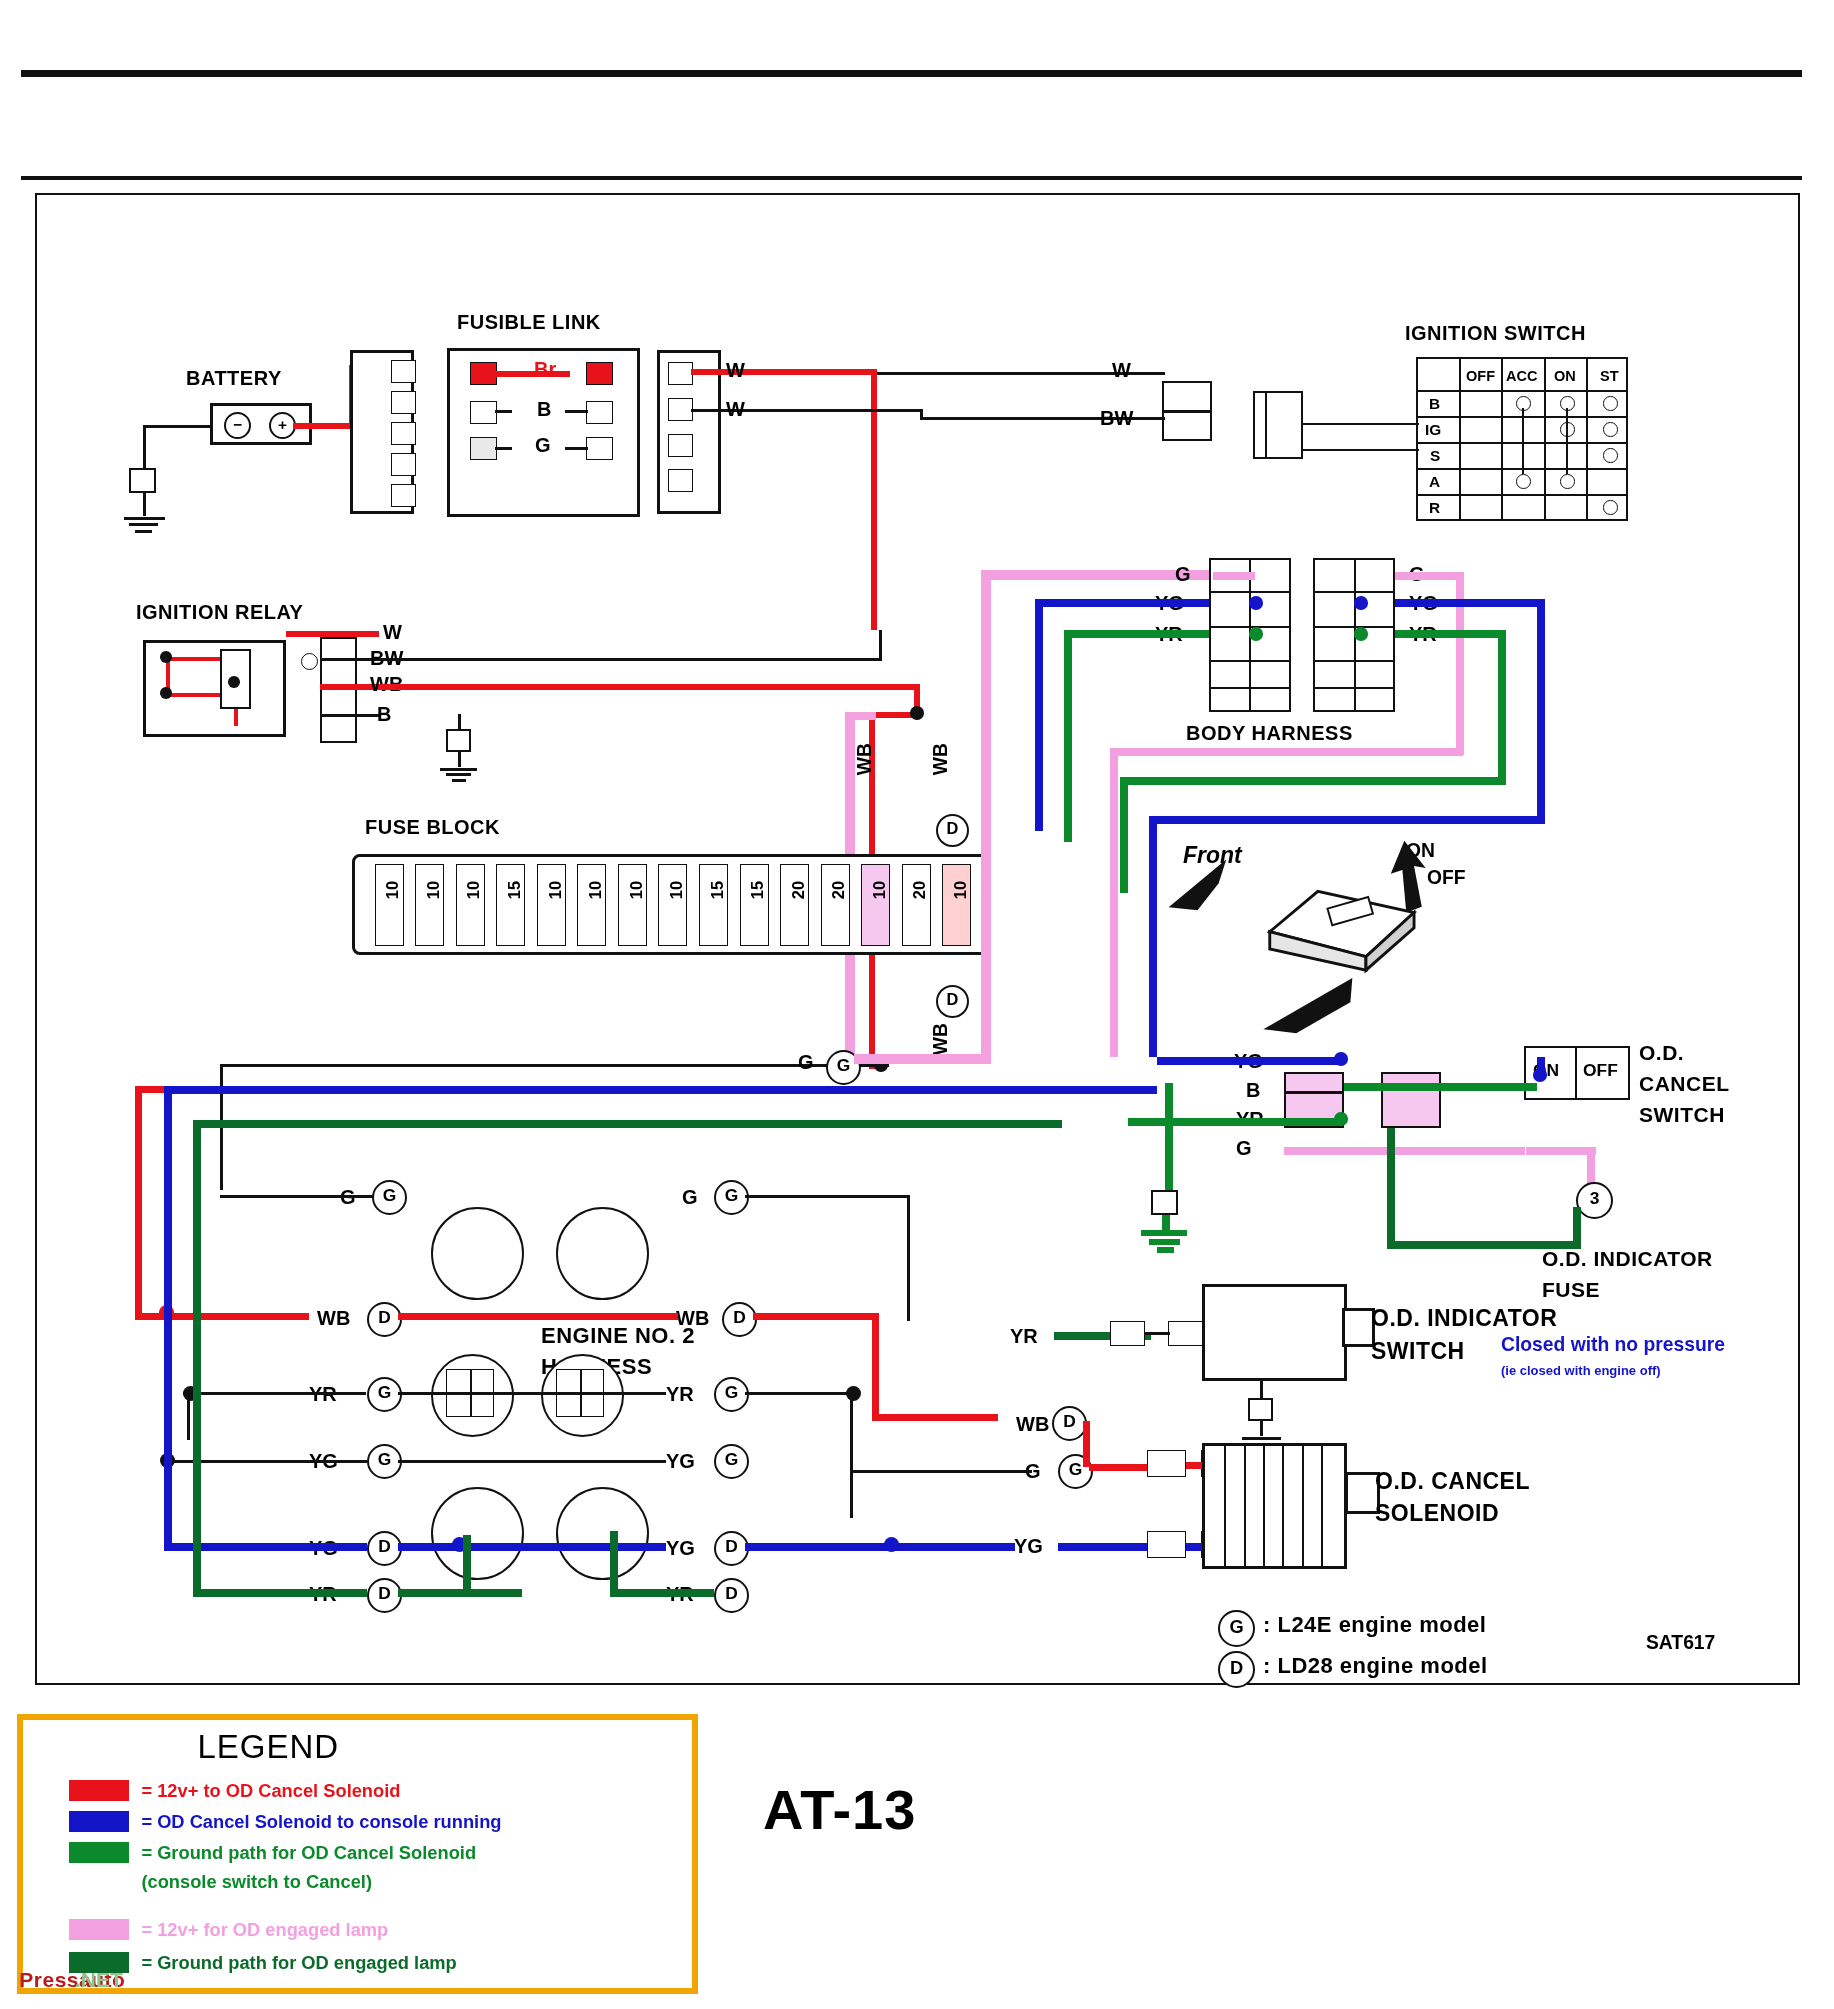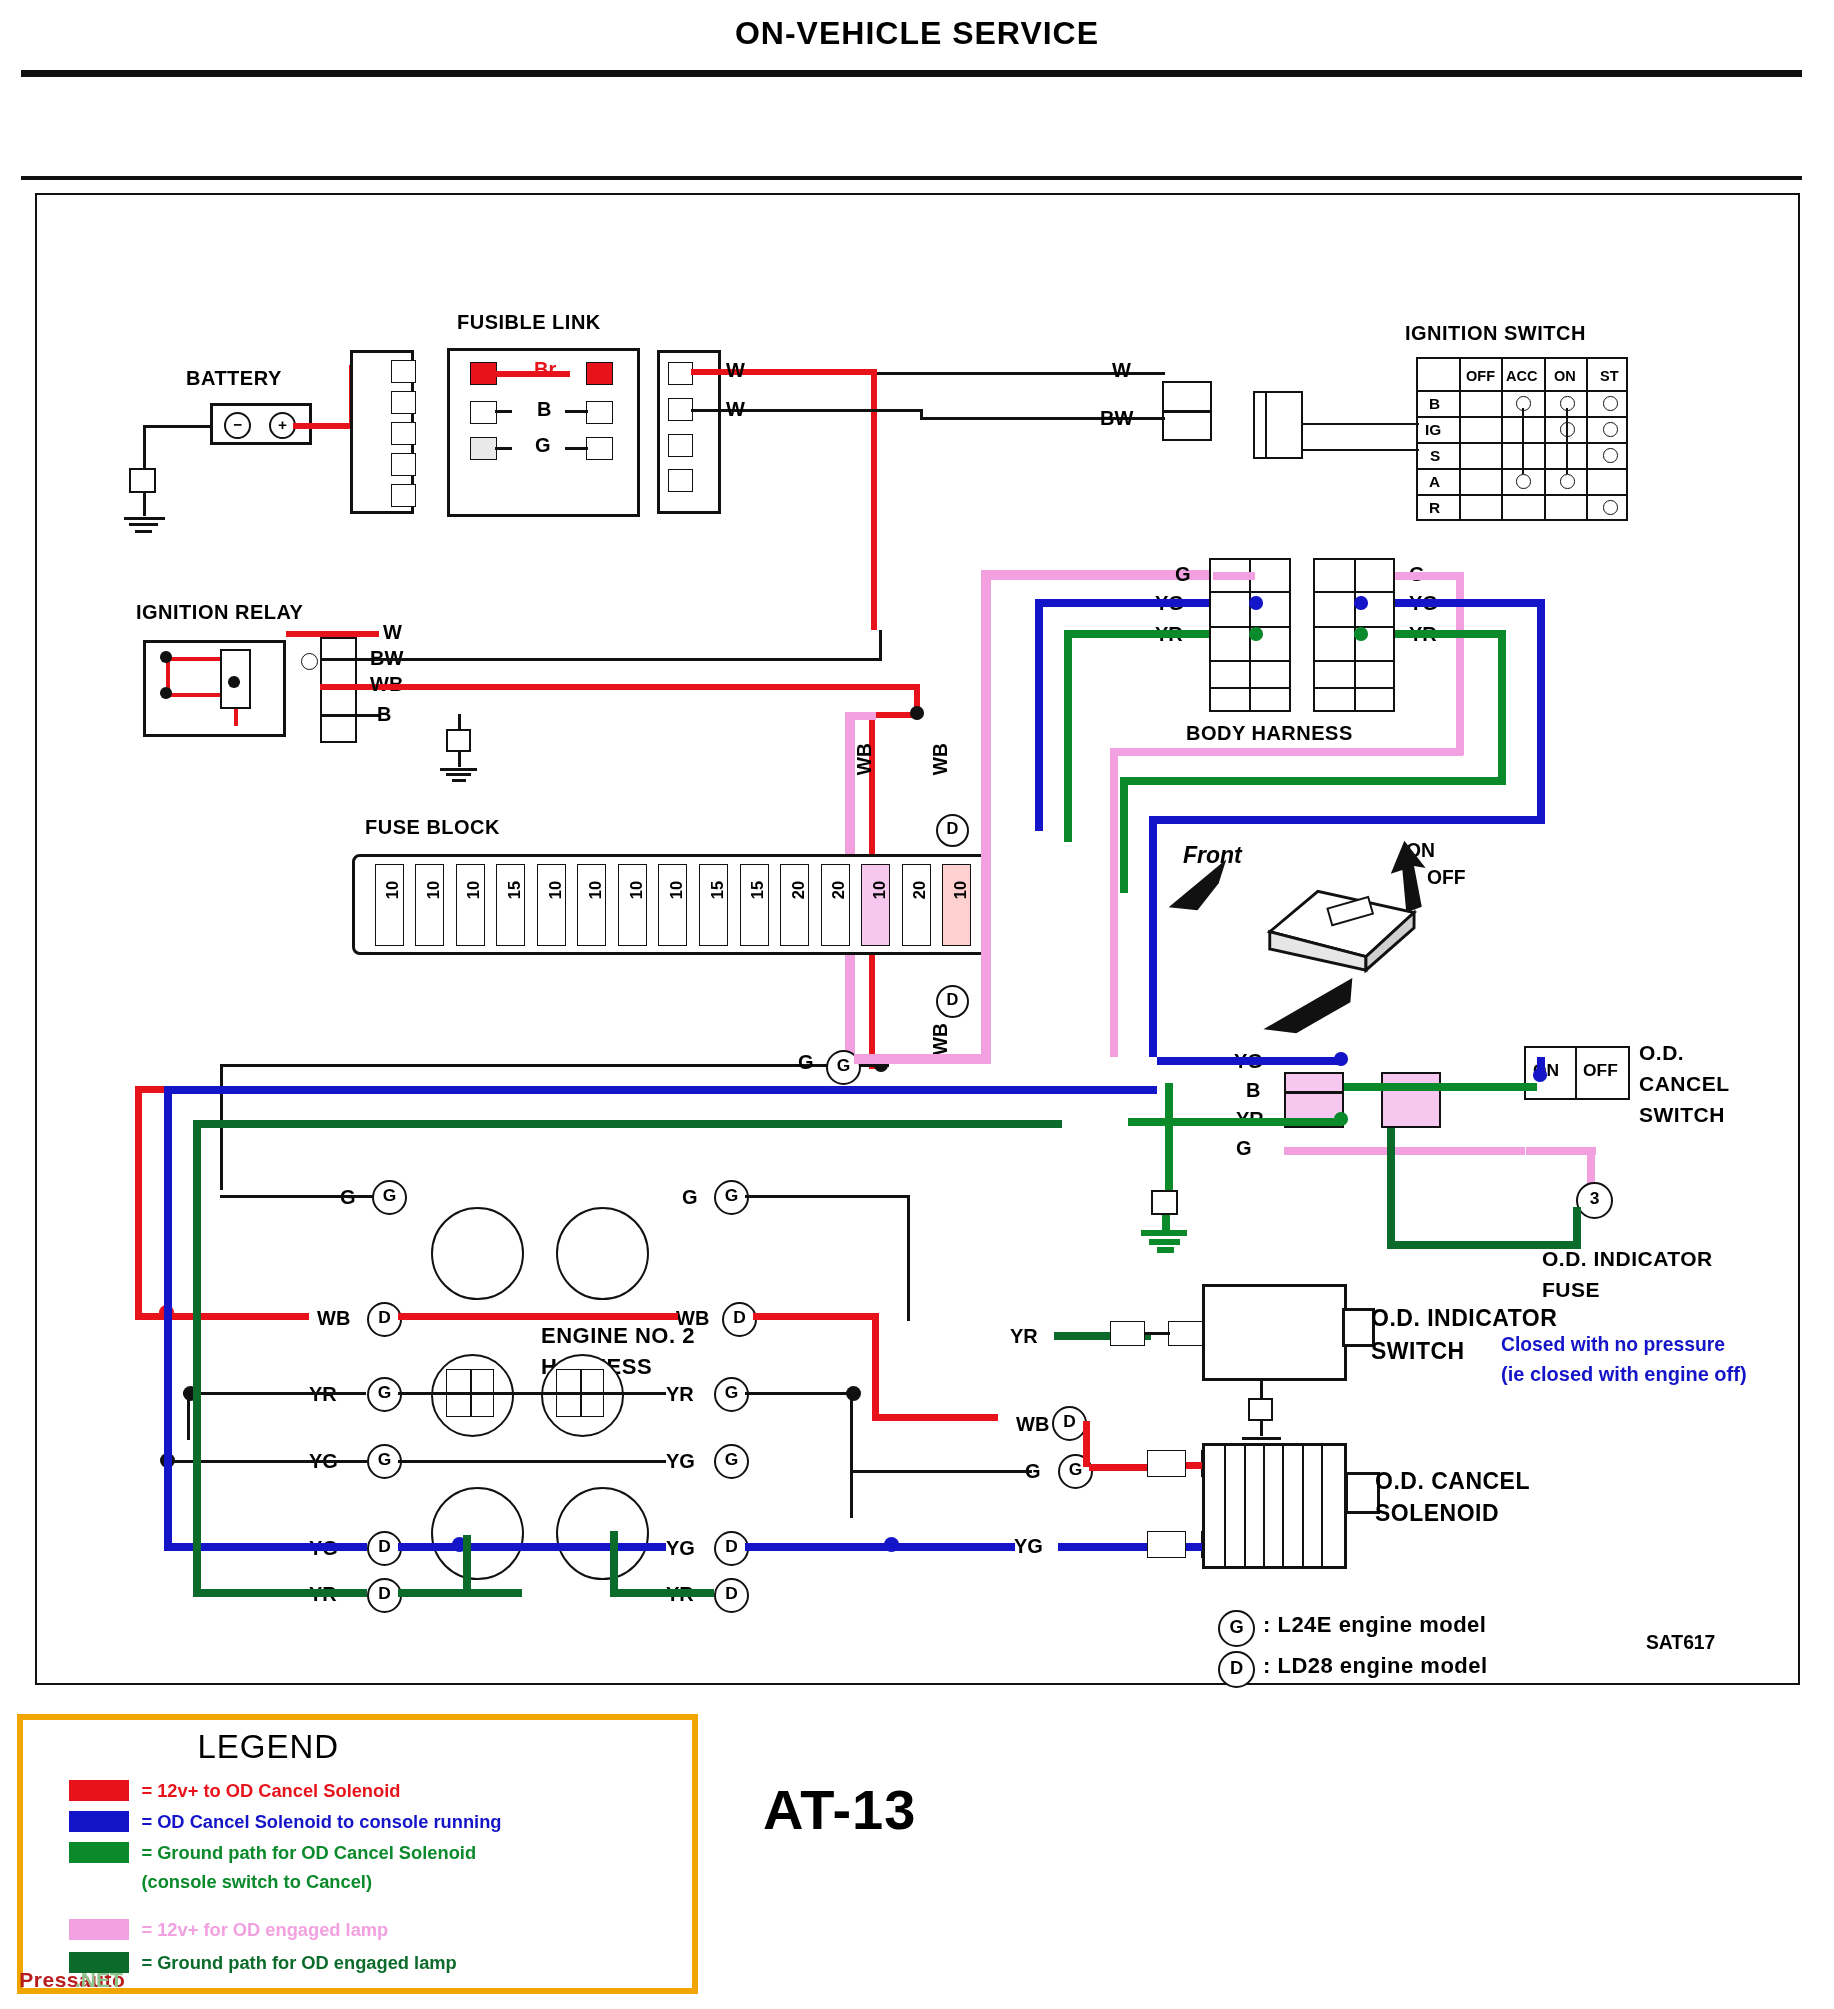--- a/index.html
+++ b/index.html
@@ -46,21 +46,20 @@
   .at13{position:absolute;left:763px;top:1777px;font-size:56px;font-weight:bold;letter-spacing:1px;}
   .wm{position:absolute;left:19.3px;top:1968px;font-size:21px;font-weight:bold;color:#b91c1c;letter-spacing:0.5px;}
   .wm2{position:absolute;left:75px;top:1968px;font-size:21px;font-weight:bold;color:#8fc48f;}
   .sat{position:absolute;left:1646px;top:1632px;font-size:19.3px;font-weight:bold;}
 </style>
 </head>
 <body>
 
 <div class="page">
 
-  <div class="hdr-title">ON-VEHICLE SERVICE</div>
   <div class="hdr-rule"></div>
   <div class="sys-rule"></div>
 
   <div class="frame"></div>
 
 
   <div class="cap" style="left:186px;top:367px;">BATTERY</div>
   <div class="box" style="left:210px;top:403px;width:102px;height:42px;border-width:3.9px;"></div>
   <div class="circ" style="left:224px;top:412px;width:23px;height:23px;font-size:15.4px;line-height:21px;">−</div>
   <div class="circ" style="left:269px;top:412px;width:23px;height:23px;font-size:15.4px;line-height:21px;">+</div>
@@ -449,21 +448,21 @@
   <div class="thin" style="left:1110px;top:1321px;width:35px;height:25px;"></div>
   <div class="thin" style="left:1168px;top:1321px;width:35px;height:25px;"></div>
   <div class="wire h blk" style="left:1145px;top:1332px;width:25px;"></div>
   <div class="wire h blk" style="left:1203px;top:1332px;width:46px;"></div>
 
   <div class="box" style="left:1202px;top:1284px;width:145px;height:97px;border-width:3.9px;"></div>
   <div class="box" style="left:1342px;top:1308px;width:33px;height:39px;border-width:3.9px;"></div>
   <div class="cap" style="left:1371px;top:1305px;font-size:23px;">O.D. INDICATOR</div>
   <div class="cap" style="left:1371px;top:1338px;font-size:23px;">SWITCH</div>
   <div class="lgtxt" style="left:1501px;top:1334px;color:#1414c8;font-size:19.3px;">Closed with no pressure</div>
-  <div class="lgtxt" style="left:1501px;top:1363px;color:#1414c8;font-size:20px;">(ie closed with engine off)</div>
+  <div class="lgtxt" style="left:1501px;top:1363px;color:#1414c8;font-size:13px;">(ie closed with engine off)</div>
   <div class="wire v blk" style="left:1260px;top:1381px;height:31px;"></div>
   <div class="box" style="left:1248px;top:1398px;width:25px;height:23px;border-width:2.9px;"></div>
   <div class="wire v blk" style="left:1260px;top:1421px;height:15.4px;"></div>
   <div class="wire h blk" style="left:1242px;top:1437px;width:39px;"></div>
   <div class="wire h blk" style="left:1248px;top:1443px;width:25px;"></div>
   <div class="wire h blk" style="left:1254px;top:1450px;width:13.5px;"></div>
 
   <div class="tiny" style="left:1016px;top:1413px;font-size:20px;">WB</div>
   <div class="circ" style="left:1052px;top:1406px;width:31px;height:31px;font-size:17.4px;line-height:27px;">D</div>
   <div class="tiny" style="left:1025px;top:1460px;font-size:20px;">G</div>

